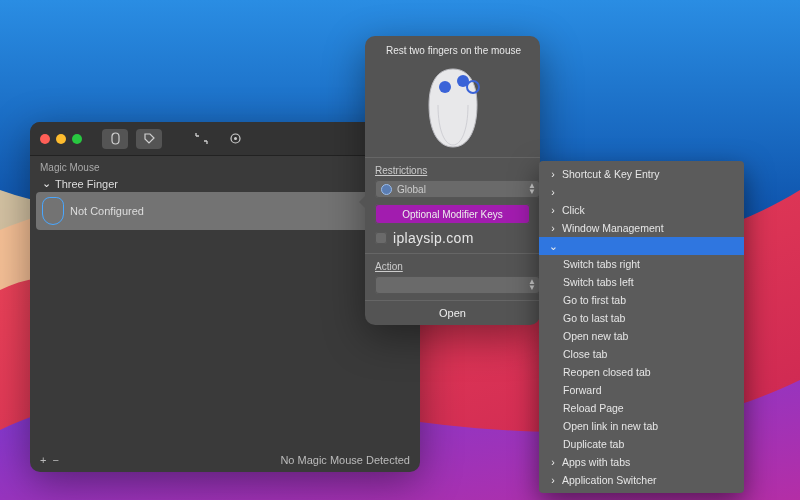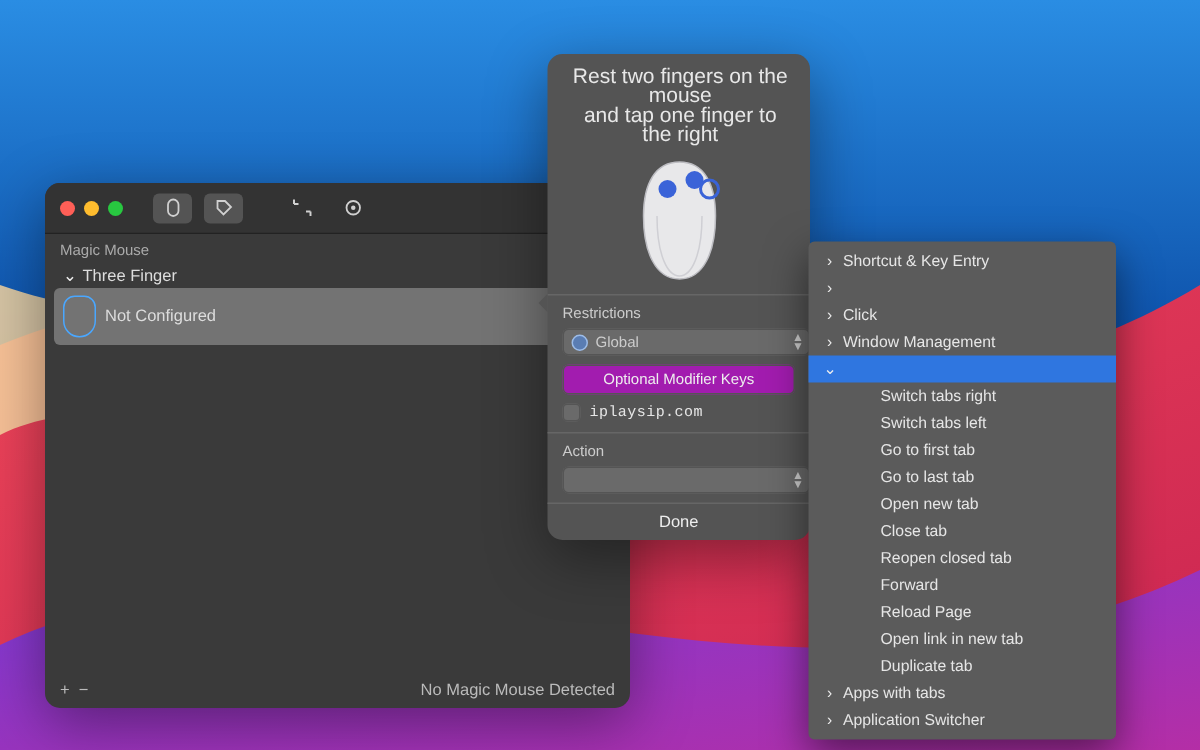--- a/index.html
+++ b/index.html
@@ -79,46 +79,46 @@
   }
   .pop::before {
     content: ""; position: absolute; left: -6px; top: 160px;
     width: 0; height: 0;
     border-top: 6px solid transparent;
     border-bottom: 6px solid transparent;
     border-right: 6px solid #545454;
   }
   .pop .hint {
     padding: 8px 12px 4px 14px; text-align: center;
-    font-size: 14px; line-height: 13px; color: #e8e8e8;
+    font-size: 10px; line-height: 13px; color: #e8e8e8;
   }
   .mouse-graphic {
     width: 84px; height: 86px; margin: 4px auto 6px auto;
     position: relative;
   }
   .pop .divider { border-top: 1px solid #666; margin: 3px 0; }
-  .pop .section-label { font-size: 10px; color: #ccc; padding: 4px 10px 4px 10px; }
+  .pop .section-label { font-size: 10px; color: #ccc; padding: 4px 10px 4px 10px; text-decoration: underline; }
   .select {
     margin: 0 0 6px 10px; height: 18px;
     background: #6a6a6a; border-radius: 4px;
     display: flex; align-items: center; justify-content: space-between;
     padding: 0 4px 0 6px; color: #ccc; font-size: 10px;
     box-shadow: inset 0 0 0 1px #555;
   }
   .select .steppers { font-size: 8px; line-height: 6px; color: #ccc; }
   .btn {
     margin: 0 10px 6px 10px; height: 20px;
     background: #a21caf; border-radius: 4px;
     display: flex; align-items: center; justify-content: center;
     color: #eee; font-size: 10px;
     box-shadow: inset 0 0 0 1px #555;
   }
   .check-row {
     display: flex; align-items: center; gap: 6px;
-    padding: 0 10px 4px 10px; color: #b8b8b8; font-size: 10px; font-family: Liberation Mono, monospace;
+    padding: 0 10px 4px 10px; color: #b8b8b8; font-size: 14px;
   }
   .cbx { width: 12px; height: 12px; border-radius: 3px; background:#6a6a6a; box-shadow: inset 0 0 0 1px #555; }
   .done {
     margin: 6px auto 0 auto; display: block; width: 60px; text-align: center;
     color: #eee; font-size: 11px;
   }
 
   
   .menu {
     position: absolute; left: 539px; top: 161px;
@@ -128,21 +128,21 @@
     padding: 4px 0;
     box-shadow: 0 10px 28px rgba(0,0,0,.5);
     z-index: 4;
     color: #e6e6e6;
   }
   .mi {
     display: flex; align-items: center; gap: 5px;
     padding: 2px 10px; font-size: 10.5px; line-height: 14px;
     white-space: nowrap;
   }
-  .mi.indent { padding-left: 24px; margin-left: 24px; }
+  .mi.indent { padding-left: 24px; }
   .mi.sel { background: #2f76e0; color: #fff; }
   .chev { width: 8px; display: inline-block; text-align: center; color:#eee;}
   .globe-ico {
     width:11px;height:11px;border:1px solid #9cbce8;border-radius:50%;
     display:inline-block;position:relative;background:#5a7db3;
   }
 </style>
 </head>
 <body>
 
@@ -218,21 +218,20 @@
       <span>+</span>
       <span>−</span>
     </div>
     <span>No Magic Mouse Detected</span>
   </div>
 </div>
 
 <div class="pop">
   <div class="hint">
     <div>Rest two fingers on the mouse</div>
-    <div>and tap one finger to the right</div>
   </div>
   <div class="mouse-graphic">
     <svg viewBox="0 0 84 86" width="84" height="86">
       <path d="M42 4 C58 4 66 18 66 40 C66 64 58 82 42 82 C26 82 18 64 18 40 C18 18 26 4 42 4 Z" fill="#e8e8ea" stroke="#bcbcc1" stroke-width="1"></path>
       <path d="M27 40 C27 66 34 80 42 80 M57 40 C57 66 50 80 42 80" fill="none" stroke="#cfcfd4" stroke-width="1"></path>
       <circle cx="34" cy="22" r="6" fill="#3a63d8"></circle>
       <circle cx="52" cy="16" r="6" fill="#3a63d8"></circle>
       <circle cx="62" cy="22" r="6" fill="none" stroke="#3a63d8" stroke-width="2"></circle>
     </svg>
   </div>
@@ -250,21 +249,21 @@
     <span class="cbx"></span>
     <span style="letter-spacing:.3px;color:#e6e6e6">iplaysip.com</span>
   </div>
   <div class="divider"></div>
   <div class="section-label">Action</div>
   <div class="select">
     <span></span>
     <span class="steppers">▲<br>▼</span>
   </div>
   <div class="divider"></div>
-  <div class="done">Done</div>
+  <div class="done">Open</div>
 </div>
 
 <div class="menu" id="menu">
     <div class="mi">
       <span class="chev">›</span>
       <span>Shortcut &amp; Key Entry</span>
     </div>
     <div class="mi">
       <span class="chev">›</span>
     </div>

